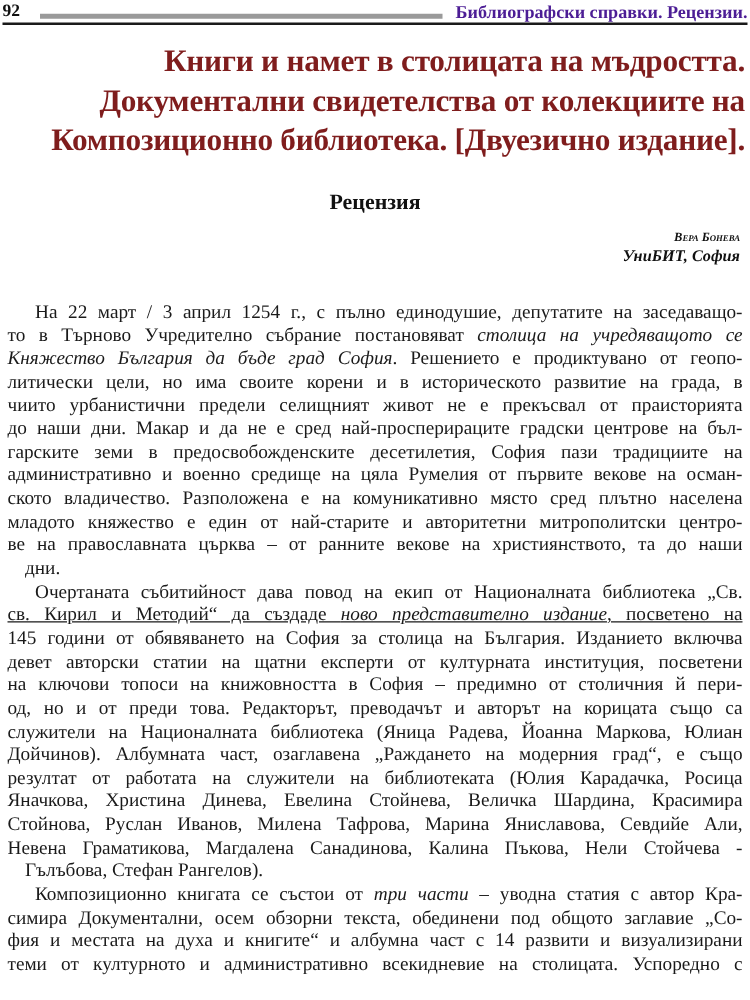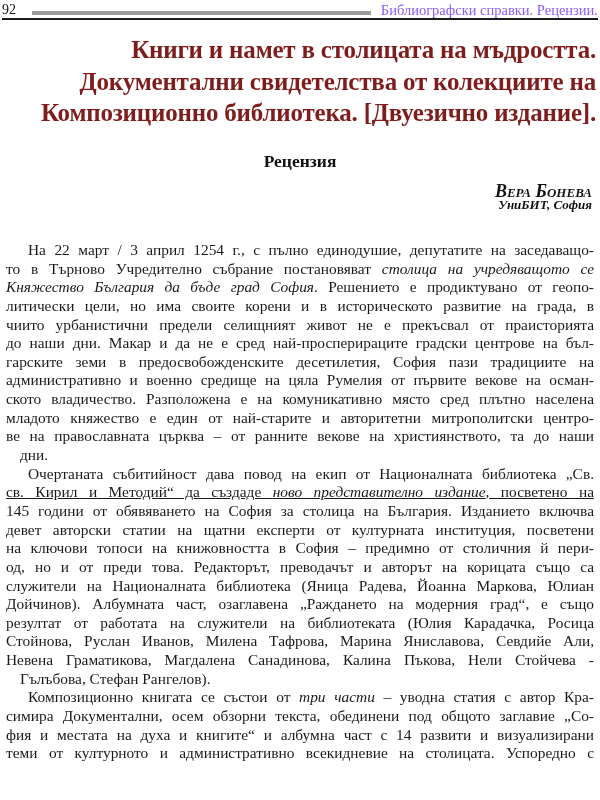--- a/index.html
+++ b/index.html
@@ -25,38 +25,38 @@
       position: absolute;
       left: 2px; top: 0px;
       width: 596px;
       height: 18px;
       display: flex;
       align-items: flex-end;
       border-bottom: 2px solid #1a1a1a;
     }
     .page-number {
       font-size: 14px;
-      font-weight: normal;
+      font-weight: bold;
       line-height: 16px;
       padding-right: 4px;
       color: #111;
     }
     .header-rule {
       flex: 1;
       height: 4px;
       background: #9a9a9a;
       margin-bottom: 3px;
       margin-left: 12px;
       margin-right: 10px;
     }
     .running-title {
       font-size: 14.5px;
-      font-weight: normal;
+      font-weight: bold;
       line-height: 16px;
-      color: #8b5cf6;
+      color: #4c1d95;
       white-space: nowrap;
     }
     
     .title-block {
       position: absolute;
       left: 4px; top: 34px;
       width: 592px;
     }
     .title-line {
       display: block;
@@ -84,21 +84,21 @@
       text-align: right;
       font-style: italic;
       font-weight: bold;
       font-size: 13px;
       line-height: 14px;
       color: #111;
     }
     .author-name {
       display: block;
       font-variant: small-caps;
-      font-size: 18px;
+      font-size: 10px;
       font-style: italic;
     }
     .author-affiliation {
       display: block;
     }
     
     .body-text {
       position: absolute;
       left: 6px; top: 241px;
       width: 588px;
@@ -167,20 +167,21 @@
 
     <span class="body-line indent"><span style="white-space: nowrap; word-spacing: 0px;">Очертаната събитийност дава повод на екип от Националната библиотека „Св.</span></span>
     <span class="body-line"><span style="white-space: nowrap; word-spacing: 0px; text-decoration: underline;"><span>св. Кирил и Методий“ да създаде </span><span class="em">ново представително издание</span><span>, посветено на</span></span></span>
     <span class="body-line"><span style="white-space: nowrap; word-spacing: 0px;">145 години от обявяването на София за столица на България. Изданието включва</span></span>
     <span class="body-line"><span style="white-space: nowrap; word-spacing: 0px;">девет авторски статии на щатни експерти от културната институция, посветени</span></span>
     <span class="body-line"><span style="white-space: nowrap; word-spacing: 0px;">на ключови топоси на книжовността в София – предимно от столичния й пери-</span></span>
     <span class="body-line"><span style="white-space: nowrap; word-spacing: 0px;">од, но и от преди това. Редакторът, преводачът и авторът на корицата също са</span></span>
     <span class="body-line"><span style="white-space: nowrap; word-spacing: 0px;">служители на Националната библиотека (Яница Радева, Йоанна Маркова, Юлиан</span></span>
     <span class="body-line"><span style="white-space: nowrap; word-spacing: 0px;">Дойчинов). Албумната част, озаглавена „Раждането на модерния град“, е също</span></span>
     <span class="body-line"><span style="white-space: nowrap; word-spacing: 0px;">резултат от работата на служители на библиотеката (Юлия Карадачка, Росица</span></span>
+    <span class="body-line"><span style="white-space: nowrap; word-spacing: 0px;">Яначкова, Христина Динева, Евелина Стойнева, Величка Шардина, Красимира</span></span>
     <span class="body-line"><span style="white-space: nowrap; word-spacing: 0px;">Стойнова, Руслан Иванов, Милена Тафрова, Марина Яниславова, Севдийе Али,</span></span>
     <span class="body-line"><span style="white-space: nowrap; word-spacing: 0px;">Невена Граматикова, Магдалена Санадинова, Калина Пъкова, Нели Стойчева -</span></span>
     <span class="body-line last">Гълъбова, Стефан Рангелов).</span>
 
     <span class="body-line indent"><span style="white-space: nowrap; word-spacing: 0px;"><span>Композиционно книгата се състои от </span><span class="em">три части</span><span> – уводна статия с автор Кра-</span></span></span>
     <span class="body-line"><span style="white-space: nowrap; word-spacing: 0px;">симира Документални, осем обзорни текста, обединени под общото заглавие „Со-</span></span>
     <span class="body-line"><span style="white-space: nowrap; word-spacing: 0px;">фия и местата на духа и книгите“ и албумна част с 14 развити и визуализирани</span></span>
     <span class="body-line"><span style="white-space: nowrap; word-spacing: 0px;">теми от културното и административно всекидневие на столицата. Успоредно с</span></span>
 
   </div>

